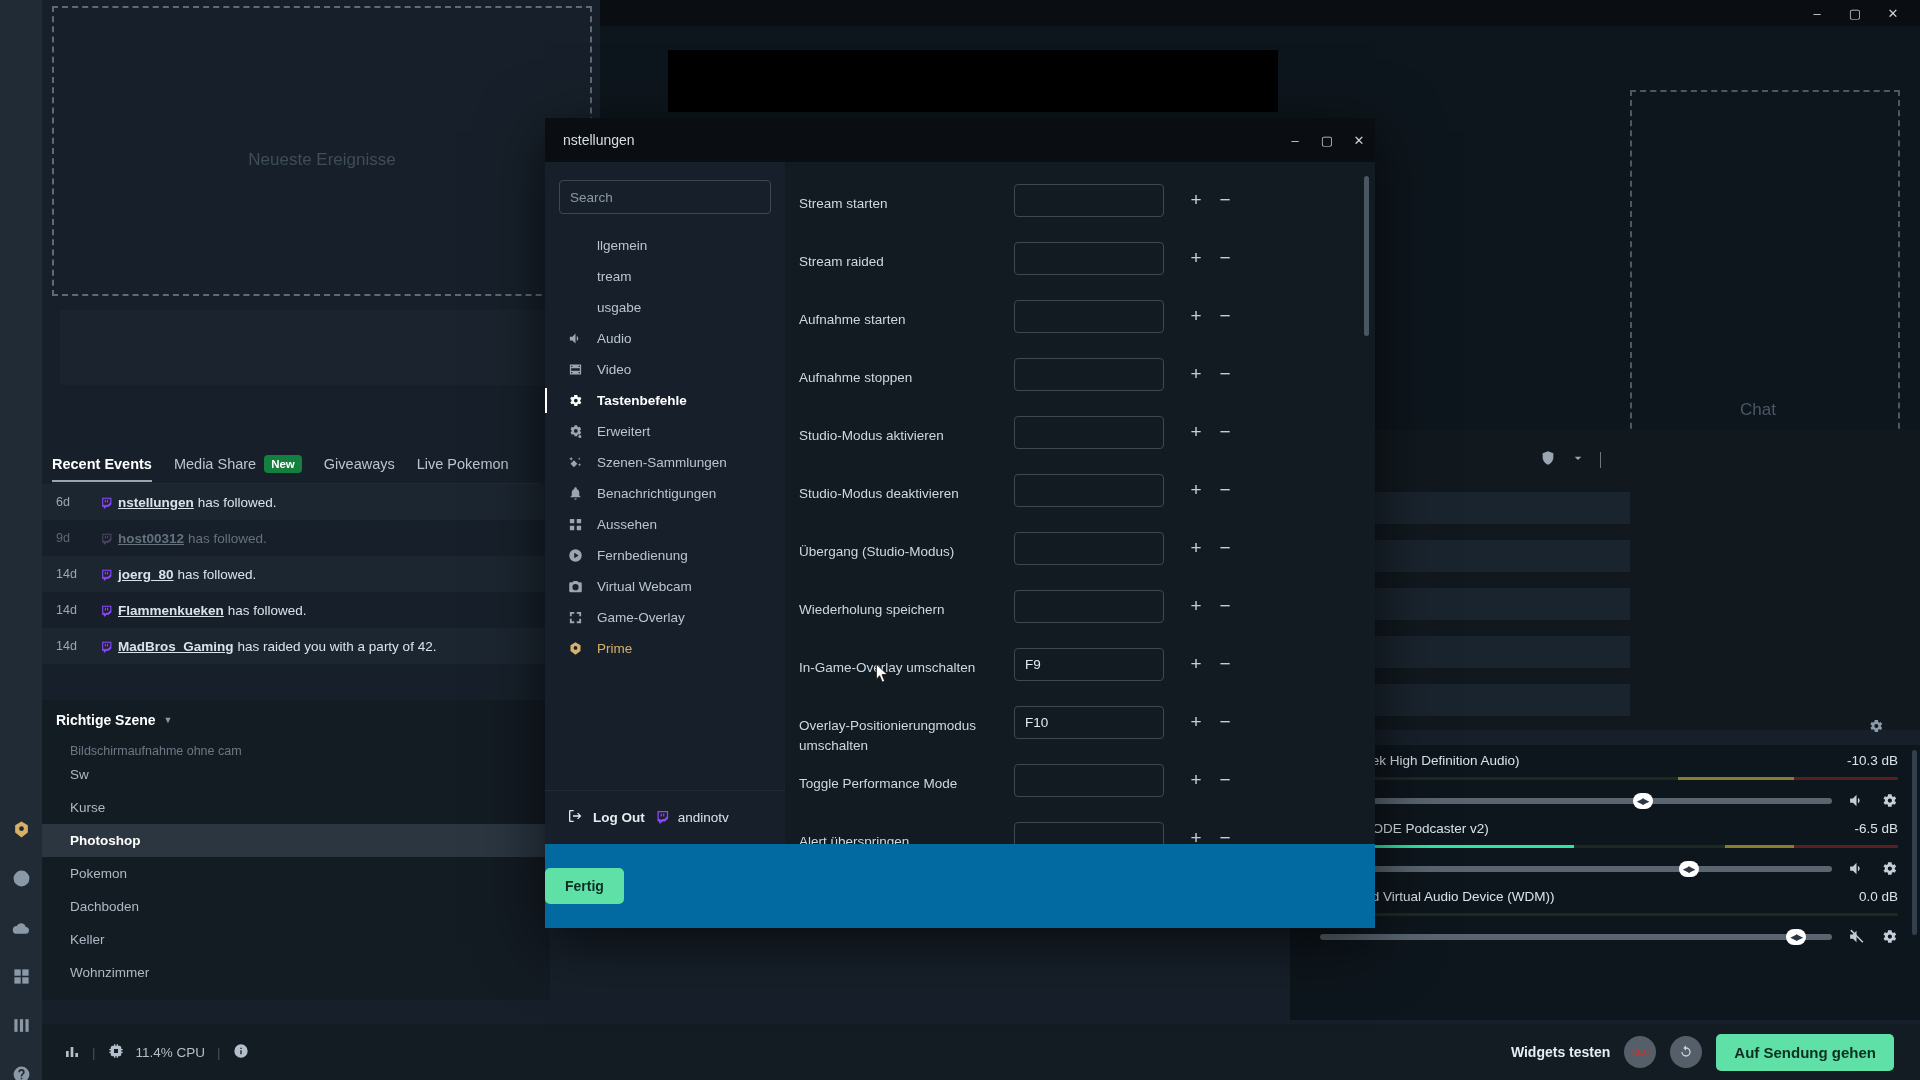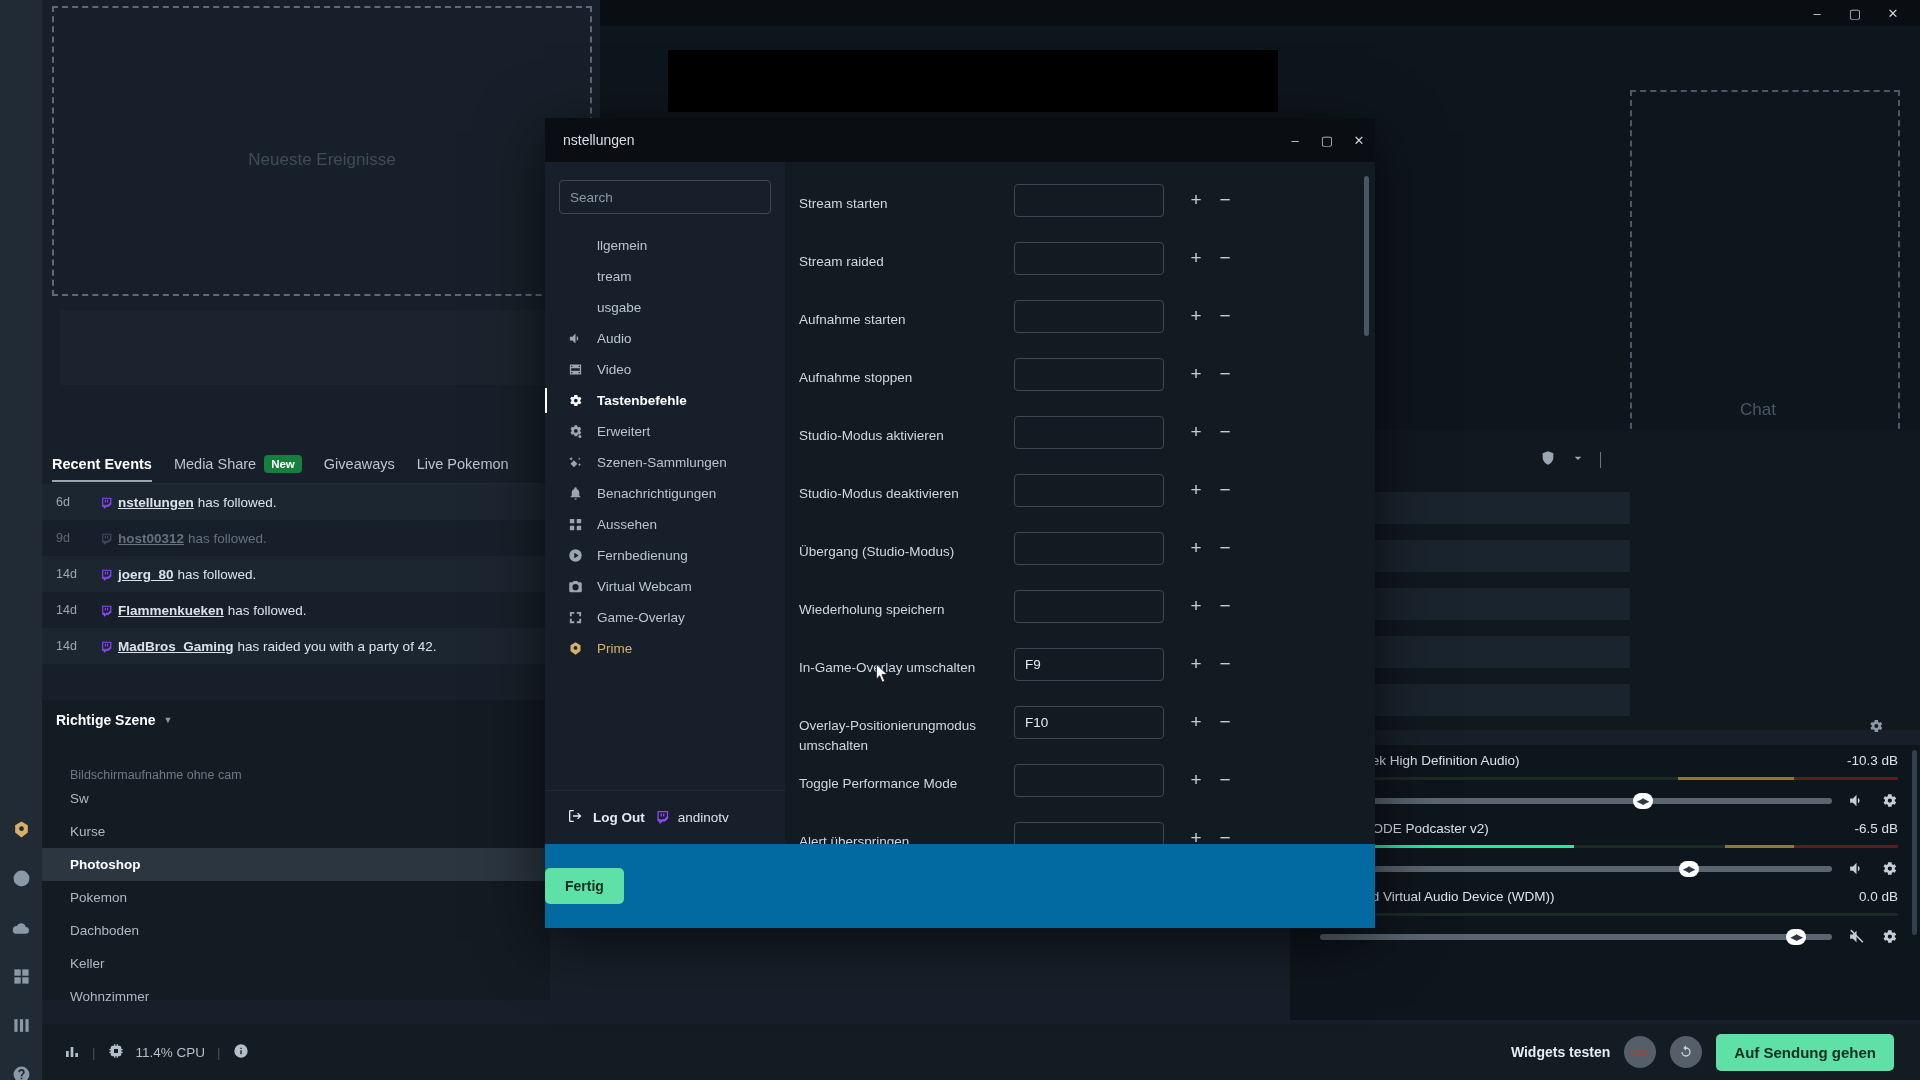--- a/index.html
+++ b/index.html
@@ -71,21 +71,21 @@
   .tw-ico svg { width: 13px; height: 13px; }
   .ev-user { text-decoration: underline; font-weight: bold; margin-right: 4px; }
 
   
   .scene-panel { position: absolute; left: 42px; top: 700px; width: 508px; height: 300px; background:#131b23; }
   .scene-head { display: flex; align-items: center; gap: 8px; padding: 12px 14px 8px 14px; }
   .scene-title { color: #fff; font-weight: bold; font-size: 14px; }
   .caret { color: #8b99a6; font-size: 9px; }
   .scene-item { height: 33px; display: flex; align-items: center; padding-left: 28px;
                 color: #aeb9c4; font-size: 13.5px; }
-  .scene-item.cut { color:#6d7985;margin-top:24px; }
+  .scene-item.cut { color:#6d7985; }
   .scene-item.active { background: #2b3641; color: #fff; font-weight: bold; }
 
   
   .right-dark { position: absolute; left: 1290px; top: 430px; right: 0; height: 300px; background:#11191f; }
   .chat-bar { position:absolute; left:1540px; top:450px; display:flex; gap:14px; align-items:center; color:#9aa7b3;}
   .chat-bar svg { width:16px; height:16px; }
   .chat-row { position:absolute; left:1290px; width:340px; height:32px; background:#1a242e; }
   .gear-small { position:absolute; left:1868px; top:718px; color:#8b99a6; }
   .gear-small svg{width:16px;height:16px;}
 

